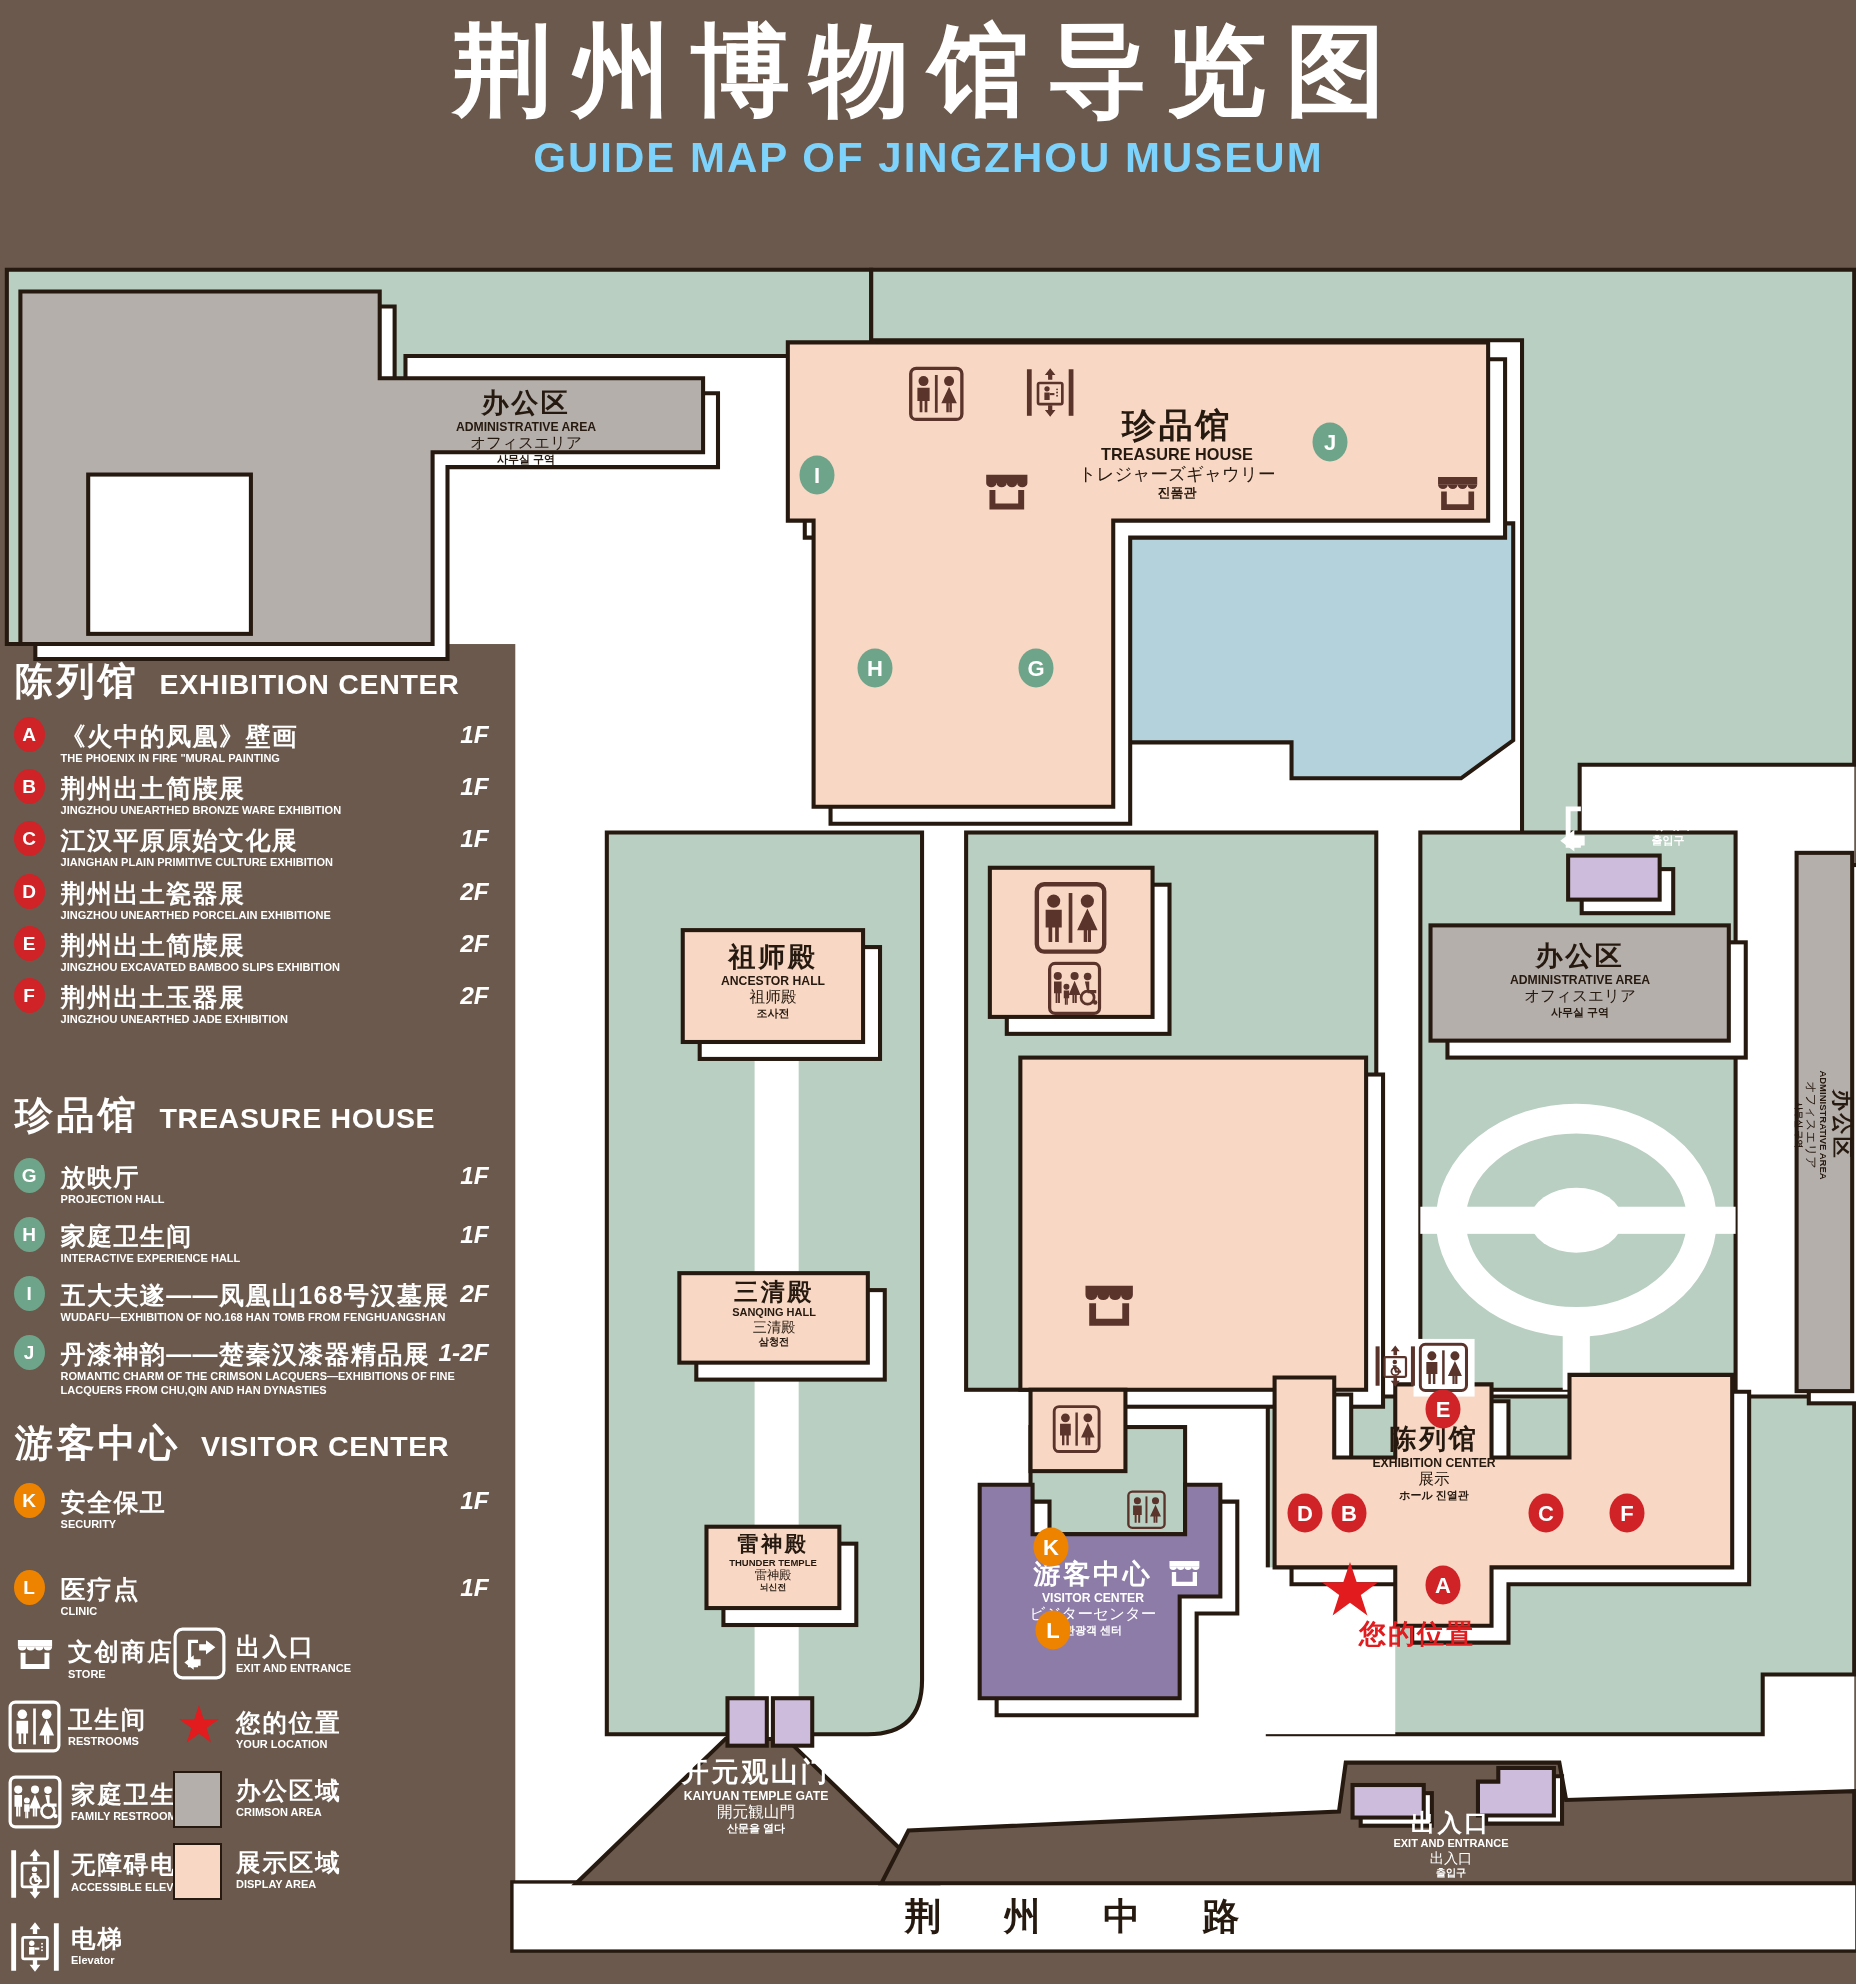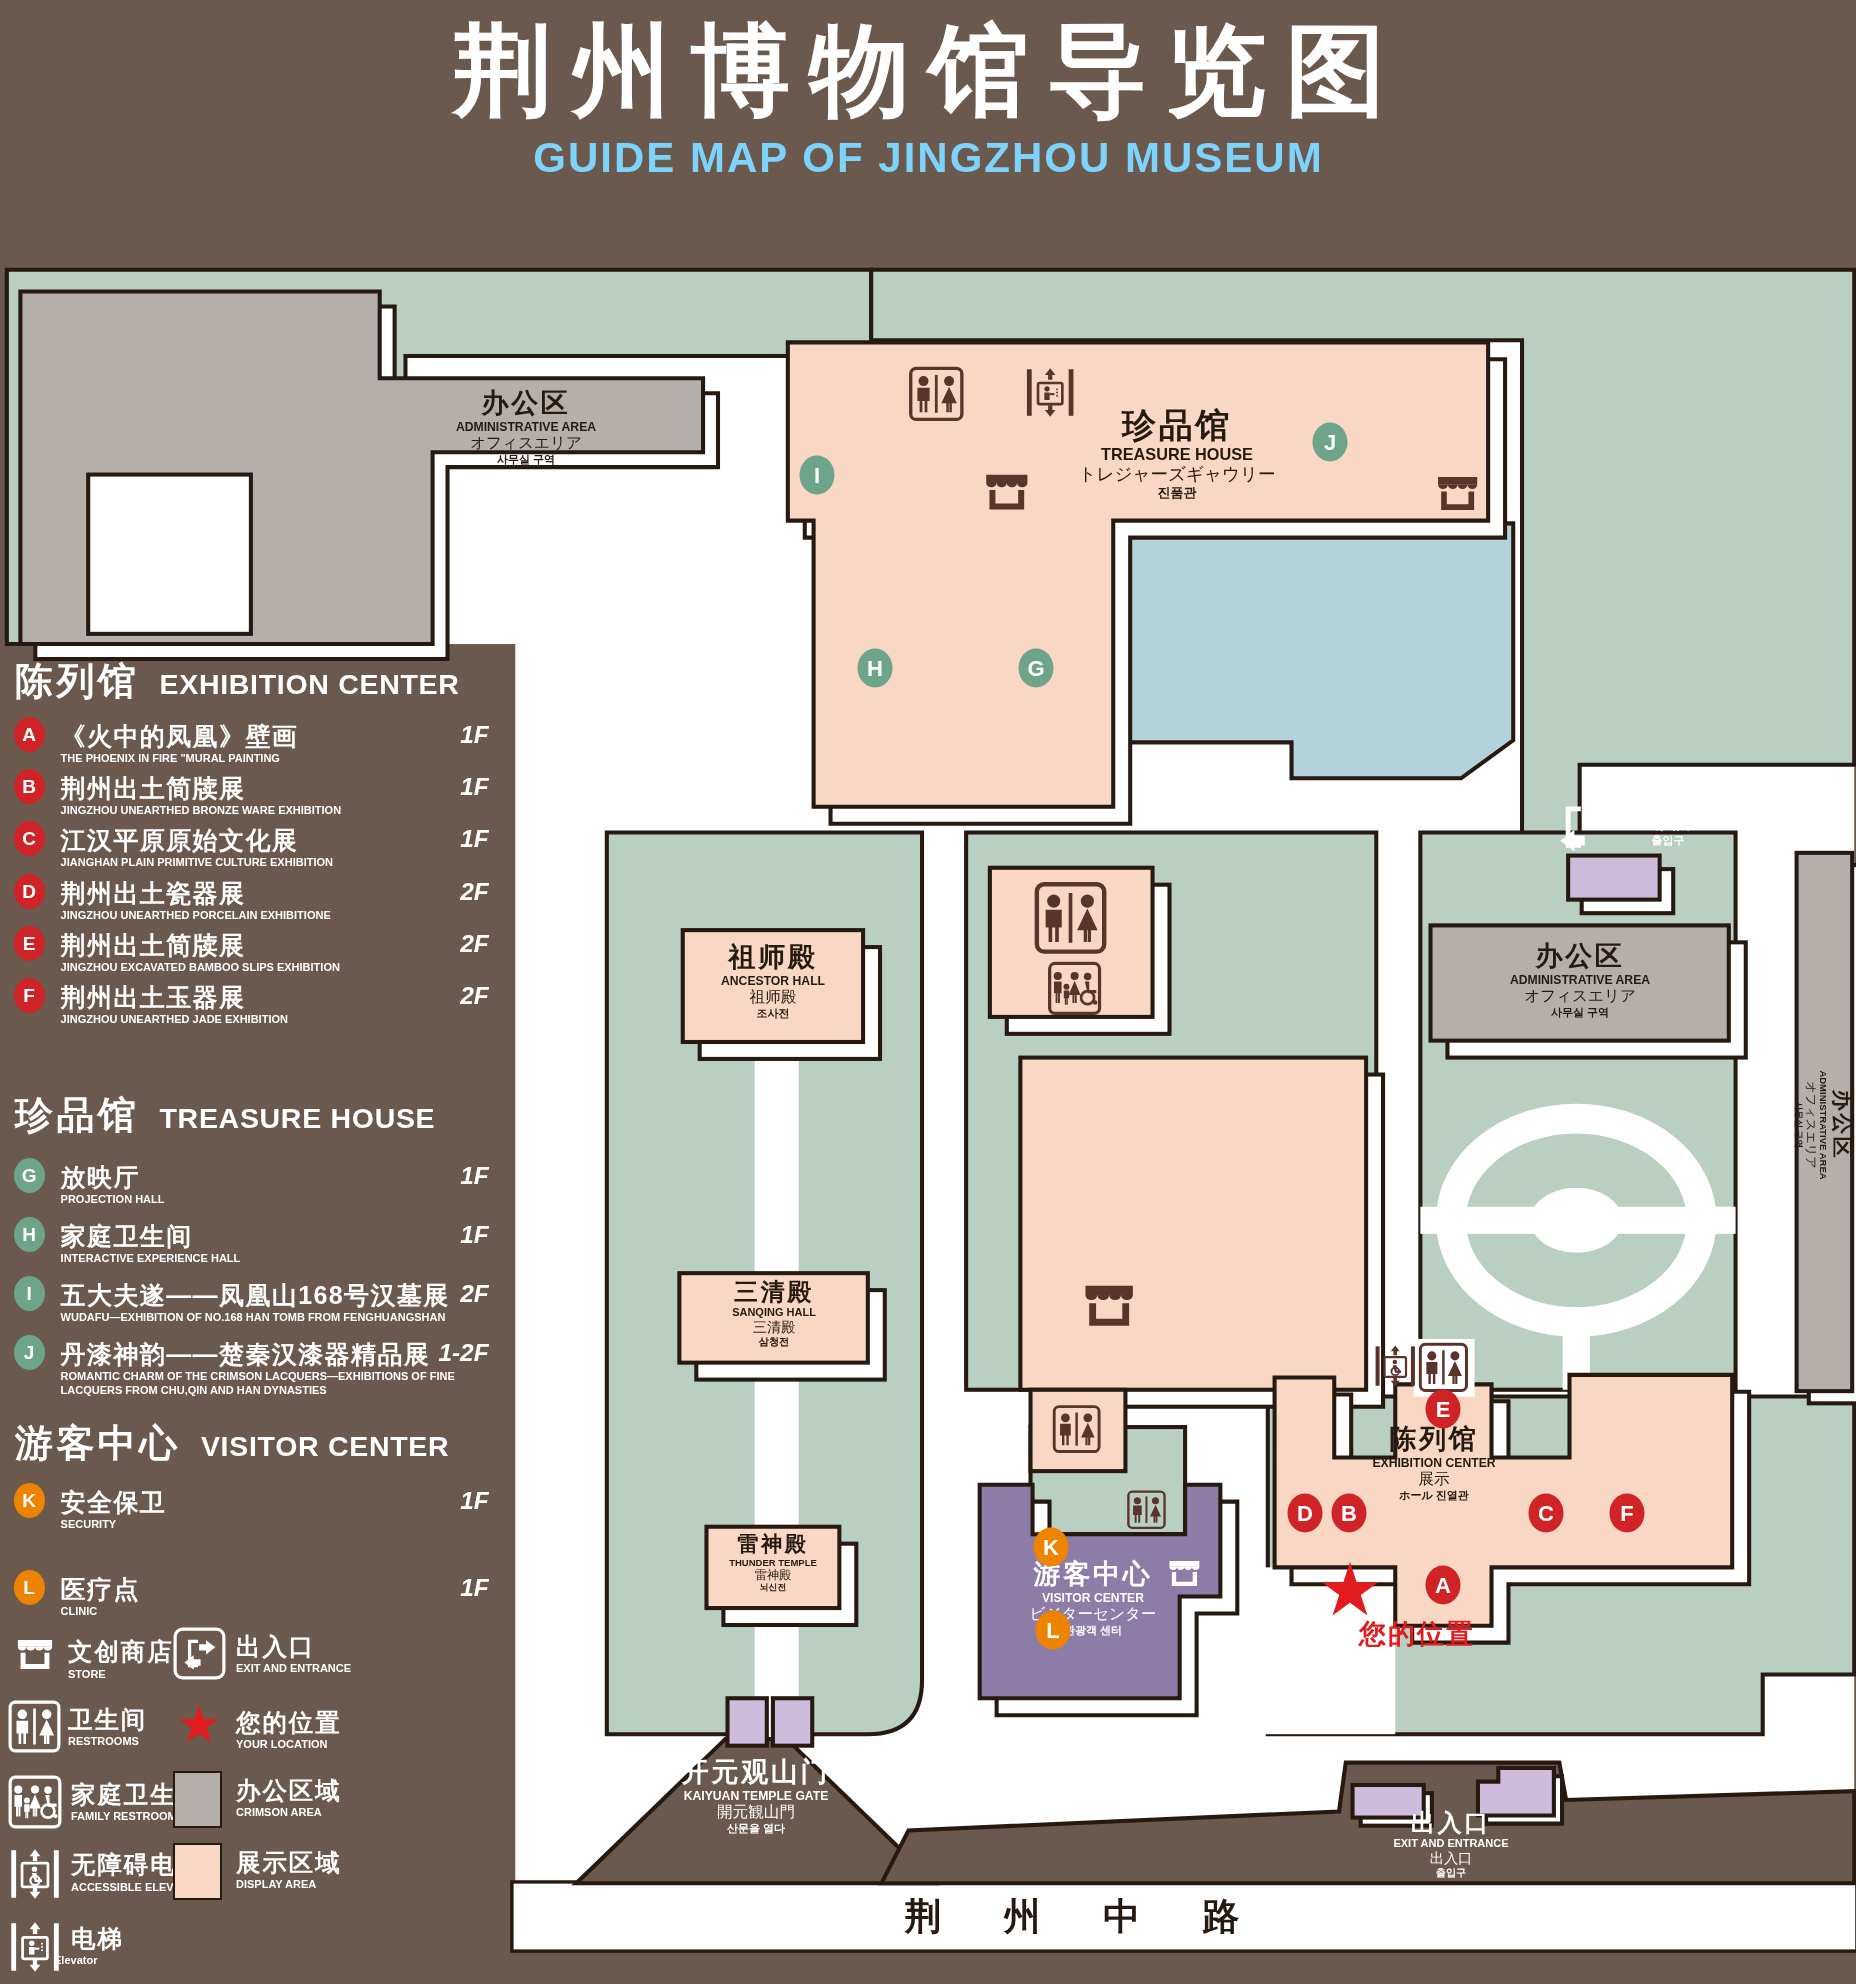--- a/index.html
+++ b/index.html
@@ -463,17 +463,17 @@
       <div class="lg-sym" style="left: 0px; top: 0px;">
         <div class="swatch pink" style="left:173px;top:1843px;width:45px;height:53px"></div>
         <span class="zh" style="left:236px;top:1847px">展示区域</span>
         <span class="en" style="left:236px;top:1878px">DISPLAY AREA</span>
       </div>
       <div class="lg-sym" style="left: 0px; top: 0px;">
         <svg viewBox="0 0 100 100" style="position:absolute;left:8.1px;top:1918px;color:#fff" width="54" height="58">
           <use href="#sym-elevator"></use>
         </svg>
         <span class="zh" style="left:71px;top:1923px">电梯</span>
-        <span class="en" style="left:54px;top:1954px">Elevator</span>
+        <span class="en" style="left:71px;top:1954px">Elevator</span>
       </div>
     </div>
 </div>
 
 
 </body></html>

